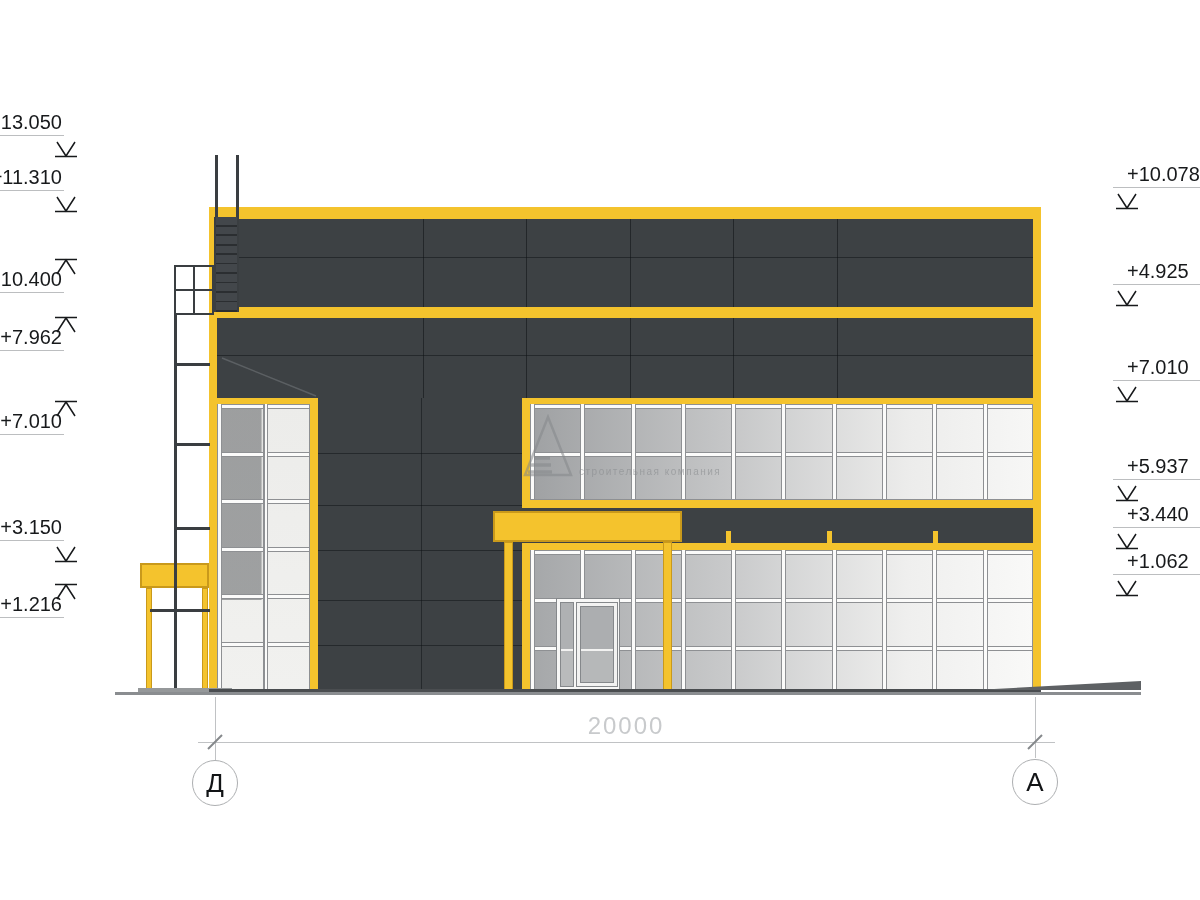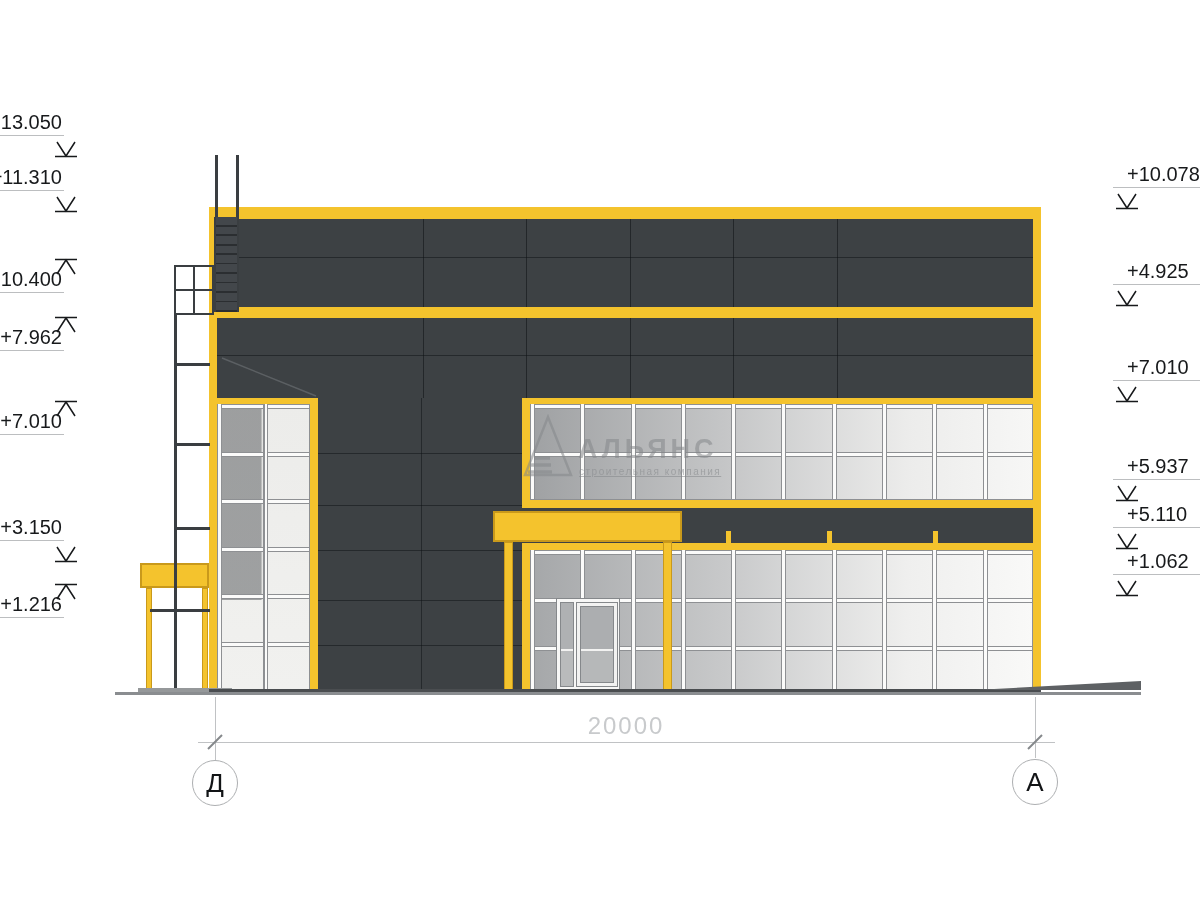--- a/index.html
+++ b/index.html
@@ -57,21 +57,21 @@
   .axis-bubble{position:absolute;width:46px;height:46px;border:1.5px solid #ADAFB1;border-radius:50%;
          background:#fff;display:flex;align-items:center;justify-content:center;
          font-size:26px;color:#121416;z-index:12;box-sizing:border-box;}
 
   .dim-label{position:absolute;left:576px;top:712px;width:100px;text-align:center;
          font-size:24px;color:#C8CACC;letter-spacing:2px;z-index:11;}
 
   .wm{position:absolute;left:522px;top:412px;width:200px;height:72px;z-index:6;opacity:.55;}
   .wm .co{position:absolute;left:56px;top:22px;font-size:27px;font-weight:bold;
           letter-spacing:4px;color:#85888B;}
-  .wm .tag{position:absolute;left:57px;top:54px;font-size:10px;letter-spacing:1.5px;color:#85888B;text-decoration:underline;}
+  .wm .tag{position:absolute;left:57px;top:54px;font-size:10px;letter-spacing:1.5px;color:#85888B;}
 
   .steel{background:#3A3E41;}
 </style>
 </head>
 <body>
 
 <div class="canvas">
 
 
   <div class="abs yellow" style="left:209px;top:207px;width:8px;height:485px;"></div>
@@ -137,21 +137,20 @@
   <div class="abs" style="left:504px;top:542px;width:9px;height:149px;background:#F4C32D;border:1px solid #C9991B;box-sizing:border-box;z-index:7;"></div>
   <div class="abs" style="left:663px;top:542px;width:9px;height:149px;background:#F4C32D;border:1px solid #C9991B;box-sizing:border-box;z-index:7;"></div>
 
   <div class="wm">
     <svg width="52" height="64" style="position:absolute;left:0;top:2px;">
       <polygon points="26,3 3,61 49,61" fill="none" stroke="#85888B" stroke-width="2.5"></polygon>
       <line x1="12" y1="44" x2="28" y2="44" stroke="#85888B" stroke-width="3.5"></line>
       <line x1="9" y1="51" x2="29" y2="51" stroke="#85888B" stroke-width="3.5"></line>
       <line x1="6" y1="58" x2="30" y2="58" stroke="#85888B" stroke-width="3.5"></line>
     </svg>
-    <div class="co">АЛЬЯНС</div>
     <div class="tag">строительная компания</div>
   </div>
 
   <div class="abs steel" style="left:215px;top:155px;width:2.5px;height:64px;z-index:8;"></div>
   <div class="abs steel" style="left:236px;top:155px;width:2.5px;height:64px;z-index:8;"></div>
   <div class="abs" style="left:214px;top:217px;width:25px;height:95px;border-left:2.5px solid #3A3E41;border-right:2.5px solid #3A3E41;box-sizing:border-box;background-color:#43474B;background-image:repeating-linear-gradient(180deg,transparent 0 7.5px,#2B2E31 7.5px 9.5px);z-index:8;"></div>
   <div class="abs" style="left:174px;top:265px;width:40px;height:50px;border:2px solid #3A3E41;box-sizing:border-box;z-index:8;">
     <div class="abs steel" style="left:17px;top:0;width:2px;height:46px;"></div>
     <div class="abs steel" style="left:0;top:22px;width:36px;height:2px;"></div>
   </div>
@@ -258,21 +257,21 @@
       </svg>
   </div>
   <div class="lvl r down" style="left:1113px;top:458px;">
     <span class="val">+5.937</span>
     <div class="leader"></div>
     <svg class="arr" viewBox="0 0 24 22">
         <path d="M3,4 L12,18 L21,4 M1,18.5 L23,18.5" fill="none" stroke="#17191B" stroke-width="1.5"></path>
       </svg>
   </div>
   <div class="lvl r down" style="left:1113px;top:506px;">
-    <span class="val">+5.110</span>
+    <span class="val">+3.440</span>
     <div class="leader"></div>
     <svg class="arr" viewBox="0 0 24 22">
         <path d="M3,4 L12,18 L21,4 M1,18.5 L23,18.5" fill="none" stroke="#17191B" stroke-width="1.5"></path>
       </svg>
   </div>
   <div class="lvl r down" style="left:1113px;top:553px;">
     <span class="val">+1.062</span>
     <div class="leader"></div>
     <svg class="arr" viewBox="0 0 24 22">
         <path d="M3,4 L12,18 L21,4 M1,18.5 L23,18.5" fill="none" stroke="#17191B" stroke-width="1.5"></path>

